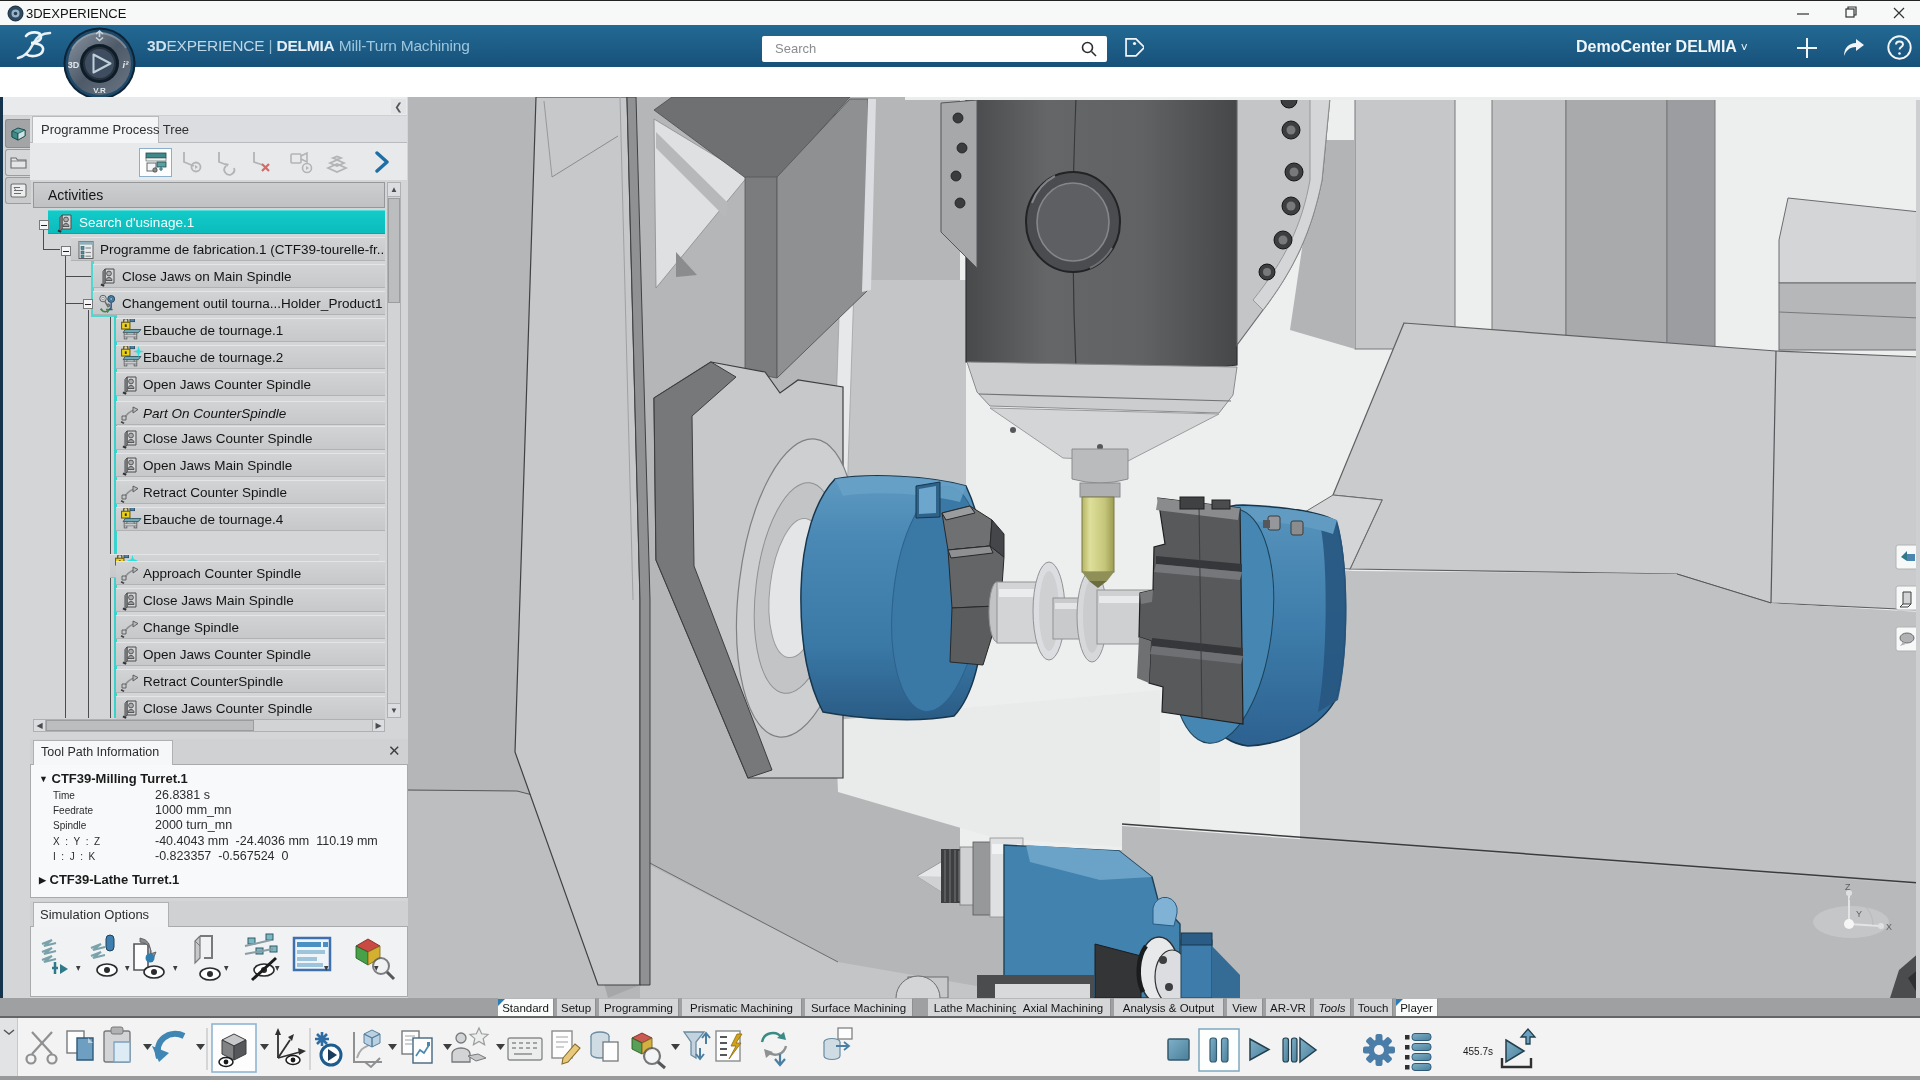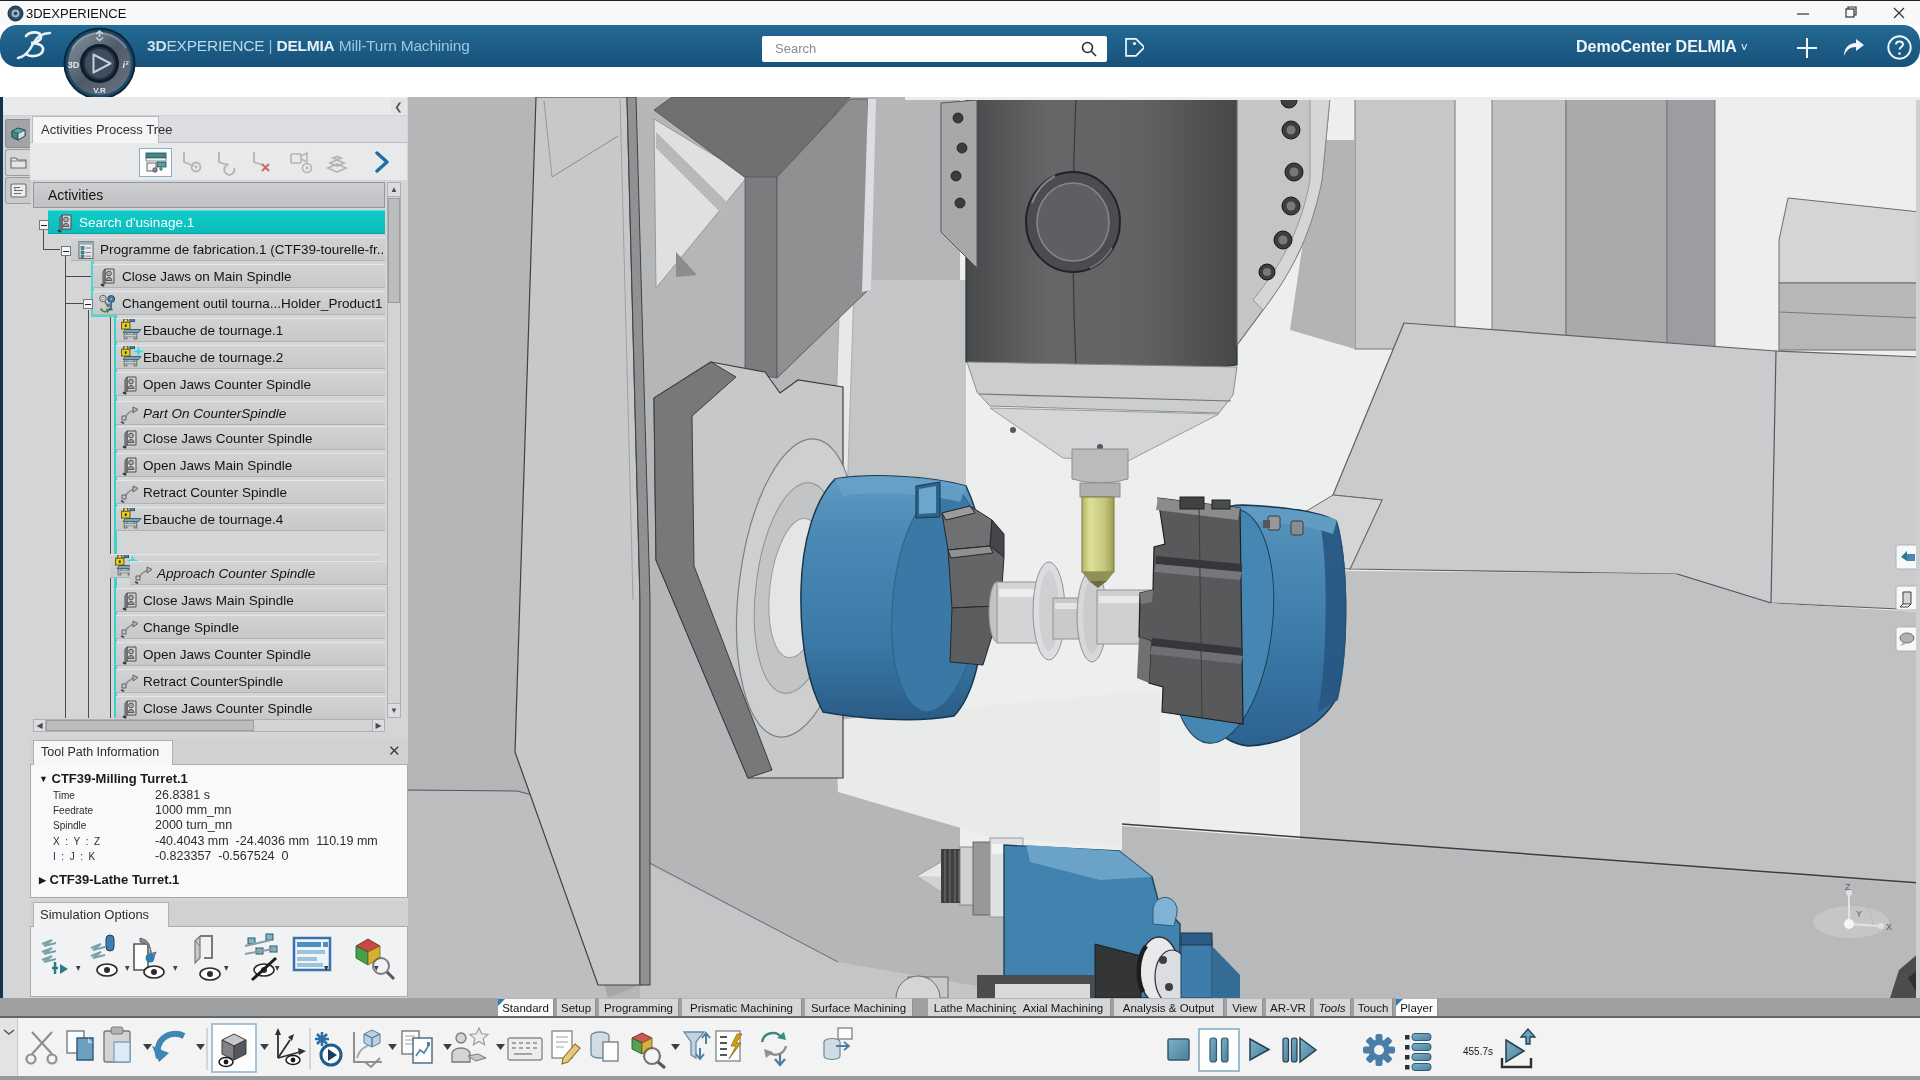--- a/index.html
+++ b/index.html
@@ -2,21 +2,21 @@
 <html><head>
 <meta charset="utf-8">
 <style>
 * { margin:0; padding:0; box-sizing:border-box; }
 html,body { width:1920px; height:1080px; overflow:hidden; background:#fff; }
 body { font-family:"Liberation Sans", sans-serif; }
 #app { position:relative; width:1920px; height:1080px; }
 .abs { position:absolute; }
 #titlebar { left:0; top:0; width:1920px; height:25px; background:#f7f8f8; border-top:1px solid #222; }
 #titlebar .title { position:absolute; left:26px; top:5px; font-size:13px; color:#111; }
-#bluebar { left:0; top:25px; width:1920px; height:42px; background:linear-gradient(#236a94,#17517a);border-radius:17px; }
+#bluebar { left:0; top:25px; width:1920px; height:42px; background:linear-gradient(#236a94,#17517a); }
 #tabrow { left:0; top:67px; width:1920px; height:30px; background:#f0f1f2; border-bottom:1px solid #d3d4d6; }
 #leftstrip { left:0; top:97px; width:4px; height:919px; background:#15334b; }
 #panel { left:3px; top:97px; width:407px; height:901px; background:#d4d5d7; }
 .row { position:absolute; height:24px; background:linear-gradient(#d2d3d5,#c6c8c9); color:#141414; font-size:13.5px; line-height:24px; white-space:nowrap; overflow:hidden; border-top:1px solid #e4e5e6; border-bottom:1px solid #b0b2b3;}
 .rowsel { background:linear-gradient(#12cbc8,#0bbcbc); color:#f4ffff; border-top:1px solid #53dcda; border-bottom:1px solid #0aa5a5;}
 #scene { left:408px; top:97px; width:1512px; height:901px; display:block; }
 #bottomtabs { left:0; top:998px; width:1920px; height:18px; background:#9ea0a2; }
 .btab { position:absolute; top:0; height:18px; background:#d5d6d7; border-right:1px solid #8d8f91; border-top:1px solid #b5b7b9; color:#161616; font-size:11.5px; line-height:18px; text-align:center; }
 .btabw { background:#fafbfb; }
 #toolbar { left:0; top:1016px; width:1920px; height:64px; background:#f3f3f3; border-top:2px solid #636567; }
@@ -173,21 +173,21 @@
 <div class="abs" style="left:2px;top:80px;width:26px;height:27px;background:#c9cbcd;border:1px solid #9a9c9e;border-right:none;border-radius:3px 0 0 3px;">
   <svg style="margin:5px 0 0 4px" width="17" height="15" viewBox="0 0 17 15">
           <rect x="1" y="1" width="15" height="13" rx="1.5" fill="#eceded" stroke="#6a6c6e" stroke-width="1.1"></rect>
           <path d="M4,4.5 h6 M4,7.5 h9 M4,10.5 h7" stroke="#6a6c6e" stroke-width="1"></path>
           <path d="M4,4.5 l2,3" stroke="#6a6c6e" stroke-width="0.8"></path>
         </svg>
 </div>
 
 <div class="abs" style="left:27px;top:19px;width:377px;height:27px;background:#dcdde0;border-bottom:1px solid #b8babc;"></div>
 <div class="abs" style="left:29px;top:19px;width:127px;height:27px;background:#f4f5f6;border:1px solid #b8babc;border-bottom:none;"></div>
-<div class="abs" style="left:38px;top:25px;font-size:13px;color:#2e3032;">Activities Process Tree</div>
+<div class="abs" style="left:38px;top:25px;font-size:13px;color:#2e3032;">Programme Process Tree</div>
 <div class="abs" style="left:27px;top:46px;width:377px;height:37px;background:#e8e9ea;"></div>
 <div class="abs" style="left:136px;top:51px;width:33px;height:29px;background:#fdfdfd;border:1px solid #8ab0cc;">
   <svg style="margin:3px 0 0 5px" width="22" height="22" viewBox="0 0 22 22">
           <rect x="1" y="1" width="20" height="5" fill="#3e8a8a" stroke="#1e4a50" stroke-width="0.8"></rect>
           <rect x="1" y="6" width="20" height="3" fill="#e8f2f0" stroke="#55575a" stroke-width="0.6"></rect>
           <rect x="2" y="11" width="9" height="8" fill="#f4f5f6" stroke="#55575a" stroke-width="0.9"></rect>
           <rect x="12" y="10" width="9" height="5" fill="#5aa0a0" stroke="#1e4a50" stroke-width="0.8"></rect>
           <path d="M16,15 l0,4 M14,17 l4,0" stroke="#2e6a70" stroke-width="1.2"></path>
           <circle cx="10" cy="18" r="2.2" fill="#8a8c8e" stroke="#3c3e40" stroke-width="0.7"></circle>
         </svg>
@@ -324,21 +324,21 @@
       </div>
 <div class="row" style="left:107px;top:437px;width:269px;margin-top:20px;">
         <svg class="abs" style="left:4px;top:-2px" width="23" height="23">
           <use href="#i-lockt"></use>
         </svg>
         <svg class="abs" style="left:17px;top:0px" width="11" height="11">
           <use href="#i-spark"></use>
         </svg>
         <span class="abs" style="left:27px">Ebauche de tournage.5</span>
       </div>
-<div class="row" style="left:127px;top:464px;width:269px;font-style:italic;">
+<div class="row" style="left:113px;top:464px;width:269px;">
         <svg class="abs" style="left:4px;top:2px" width="20" height="20">
           <use href="#i-move"></use>
         </svg>
         <span class="abs" style="left:27px">Approach Counter Spindle</span>
       </div>
 <div class="row" style="left:113px;top:491px;width:269px;">
         <svg class="abs" style="left:4px;top:2px" width="20" height="20">
           <use href="#i-act"></use>
         </svg>
         <span class="abs" style="left:27px">Close Jaws Main Spindle</span>

